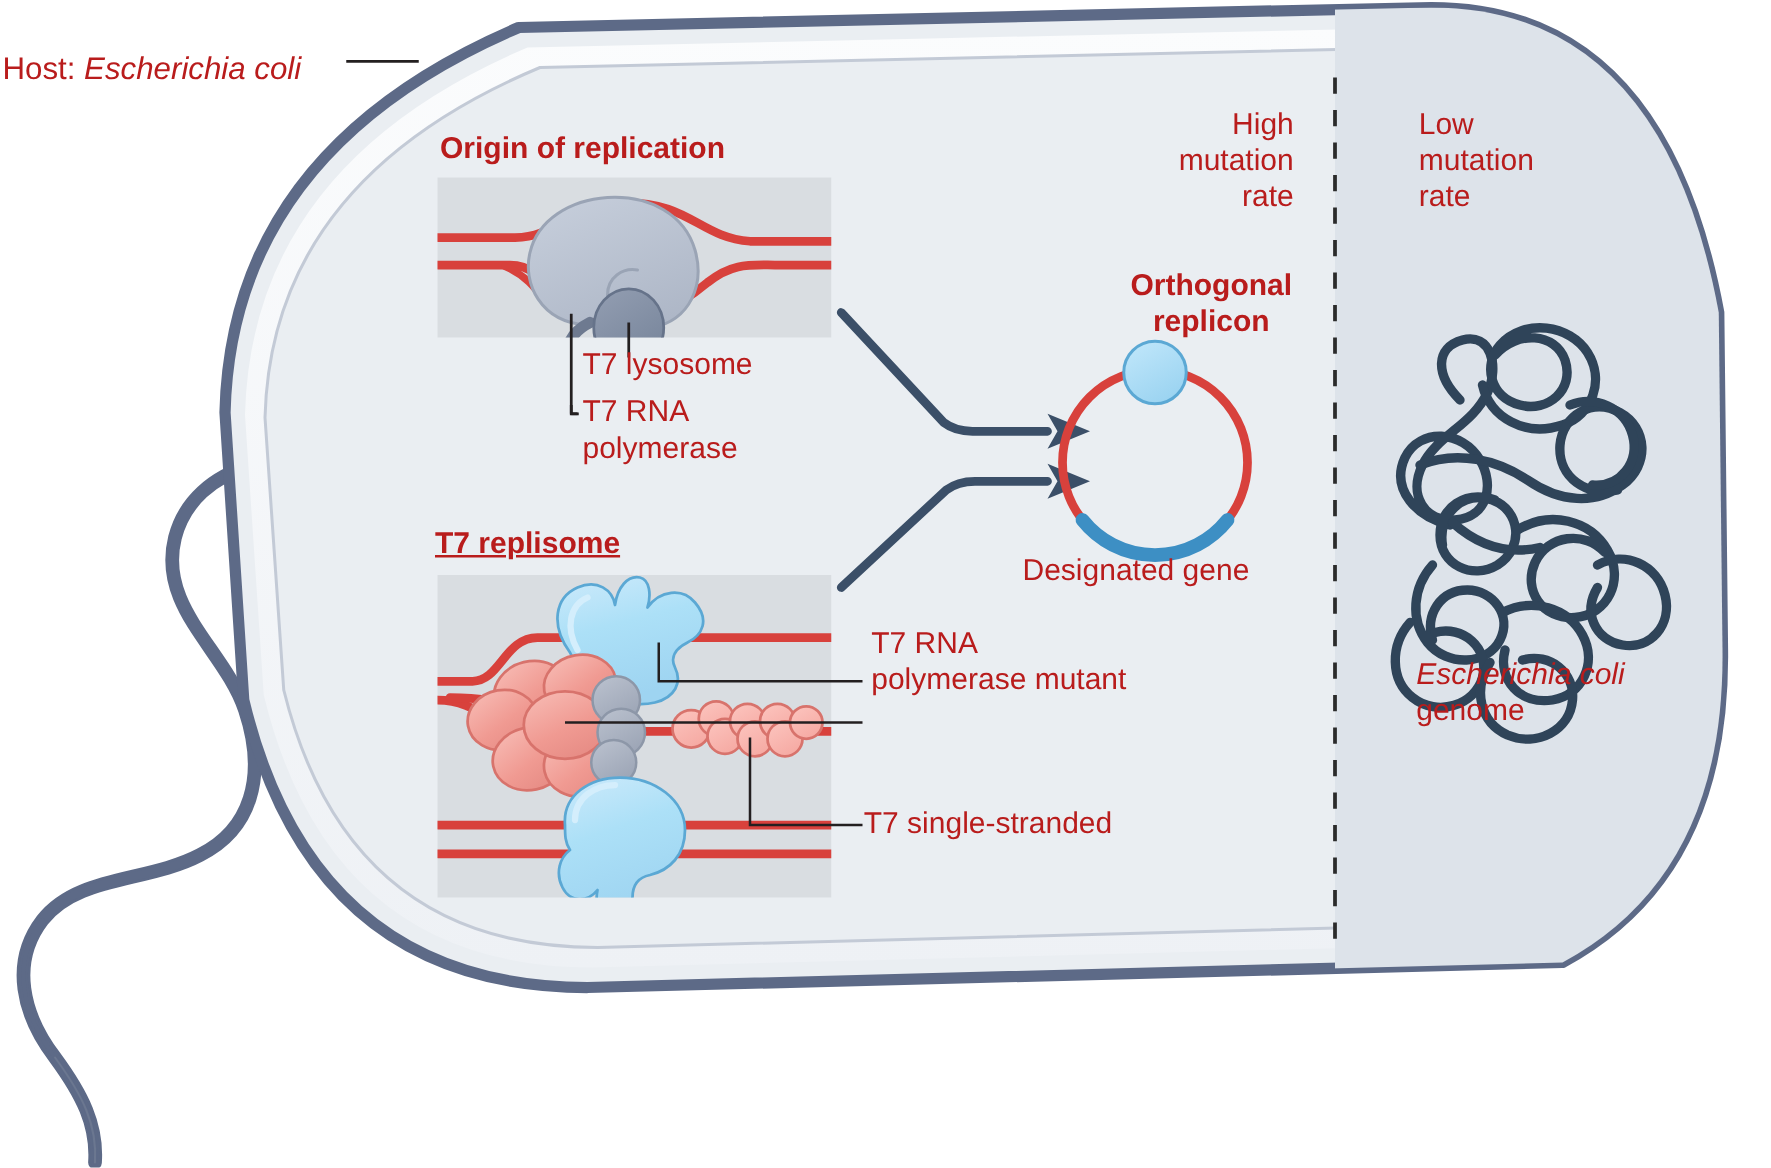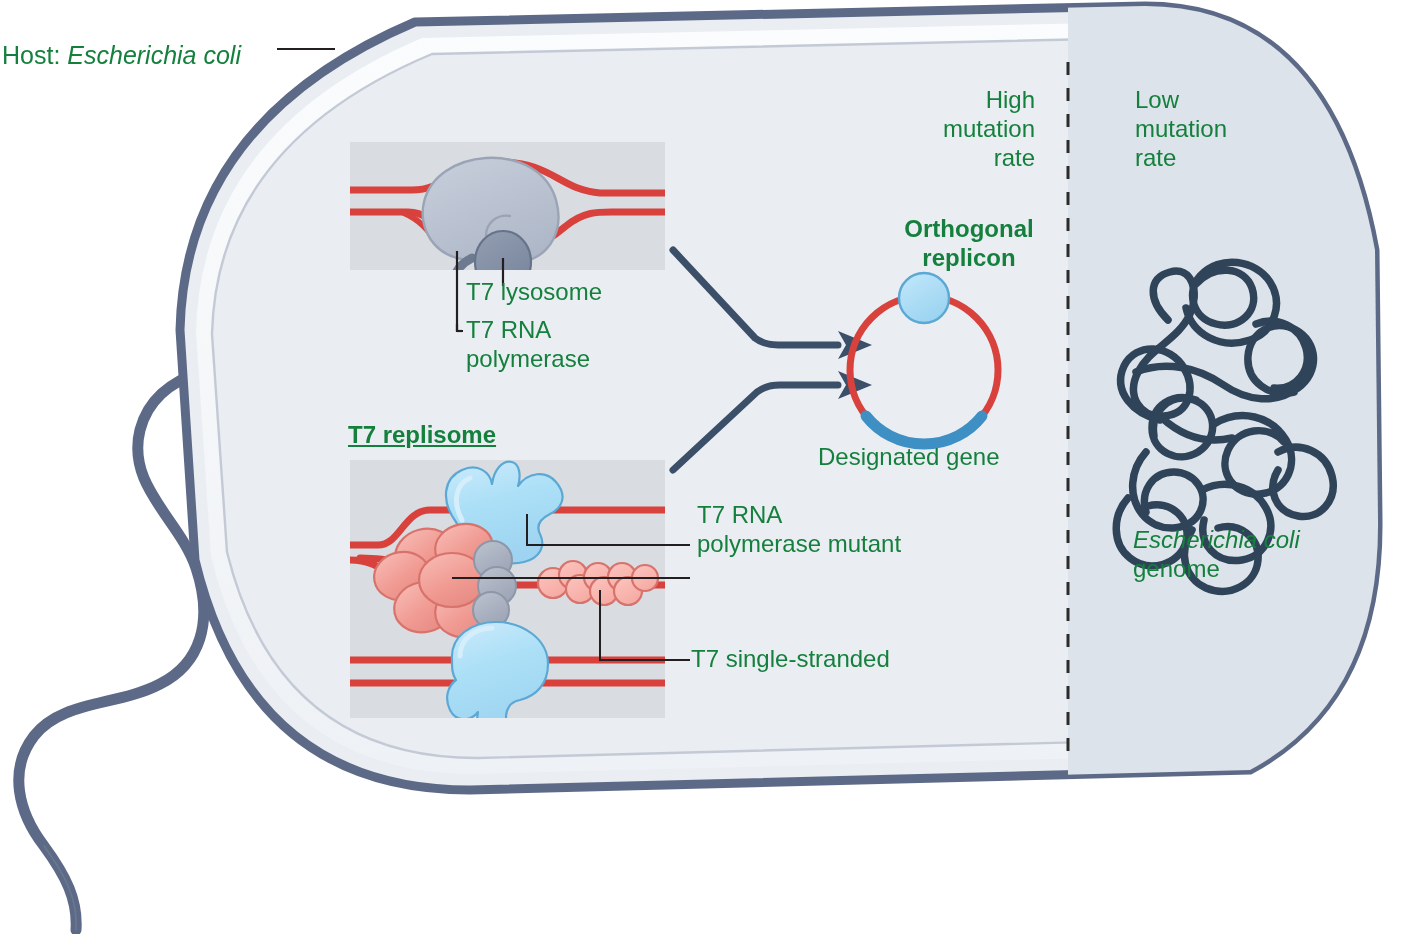--- a/index.html
+++ b/index.html
@@ -21,21 +21,21 @@
     height: 934px;
   }
   svg.layer {
     position: absolute;
     top: 0; left: 0;
     width: 1417px;
     height: 934px;
   }
   .txt {
     position: absolute;
-    color: #15803d;
+    color: #b91c1c;
     line-height: 1.21;
     white-space: pre;
   }
   .t-host      { left: 2px;   top: 40px;  font-size: 25px; }
   .t-host i    { font-style: italic; }
   .t-ori-title { left: 352px; top: 104px; font-size: 24px; font-weight: bold; }
   .t-rep-title { left: 348px; top: 420px; font-size: 24px; font-weight: bold; text-decoration: underline; }
   .t-lyso      { left: 466px; top: 277px; font-size: 24px; }
   .t-rnap      { left: 466px; top: 315px; font-size: 24px; }
   .t-high      { left: 905px; top: 85px;  width: 130px; text-align: right; font-size: 24px; }
@@ -308,20 +308,21 @@
                C 1178,552 1184,578 1206,588
                C 1230,598 1256,584 1258,560
                C 1260,538 1240,522 1218,528"></path>
       <path d="M 1256,324 C 1276,316 1300,326 1306,348 C 1312,370 1296,390 1274,388"></path>
       <path d="M 1162,418 C 1182,436 1206,444 1232,438"></path>
     </g>
   </svg>
 
   <div class="txt t-host"><span>Host: </span><i>Escherichia coli</i></div>
 
+  <div class="txt t-ori-title">Origin of replication</div>
 
   <div class="txt t-rep-title">T7 replisome</div>
 
   <div class="txt t-lyso">T7 lysosome</div>
 
   <div class="txt t-rnap"><span>T7 RNA</span><br><span>polymerase</span></div>
 
   <div class="txt t-high"><span>High</span><br><span>mutation</span><br><span>rate</span></div>
 
   <div class="txt t-low"><span>Low</span><br><span>mutation</span><br><span>rate</span></div>

